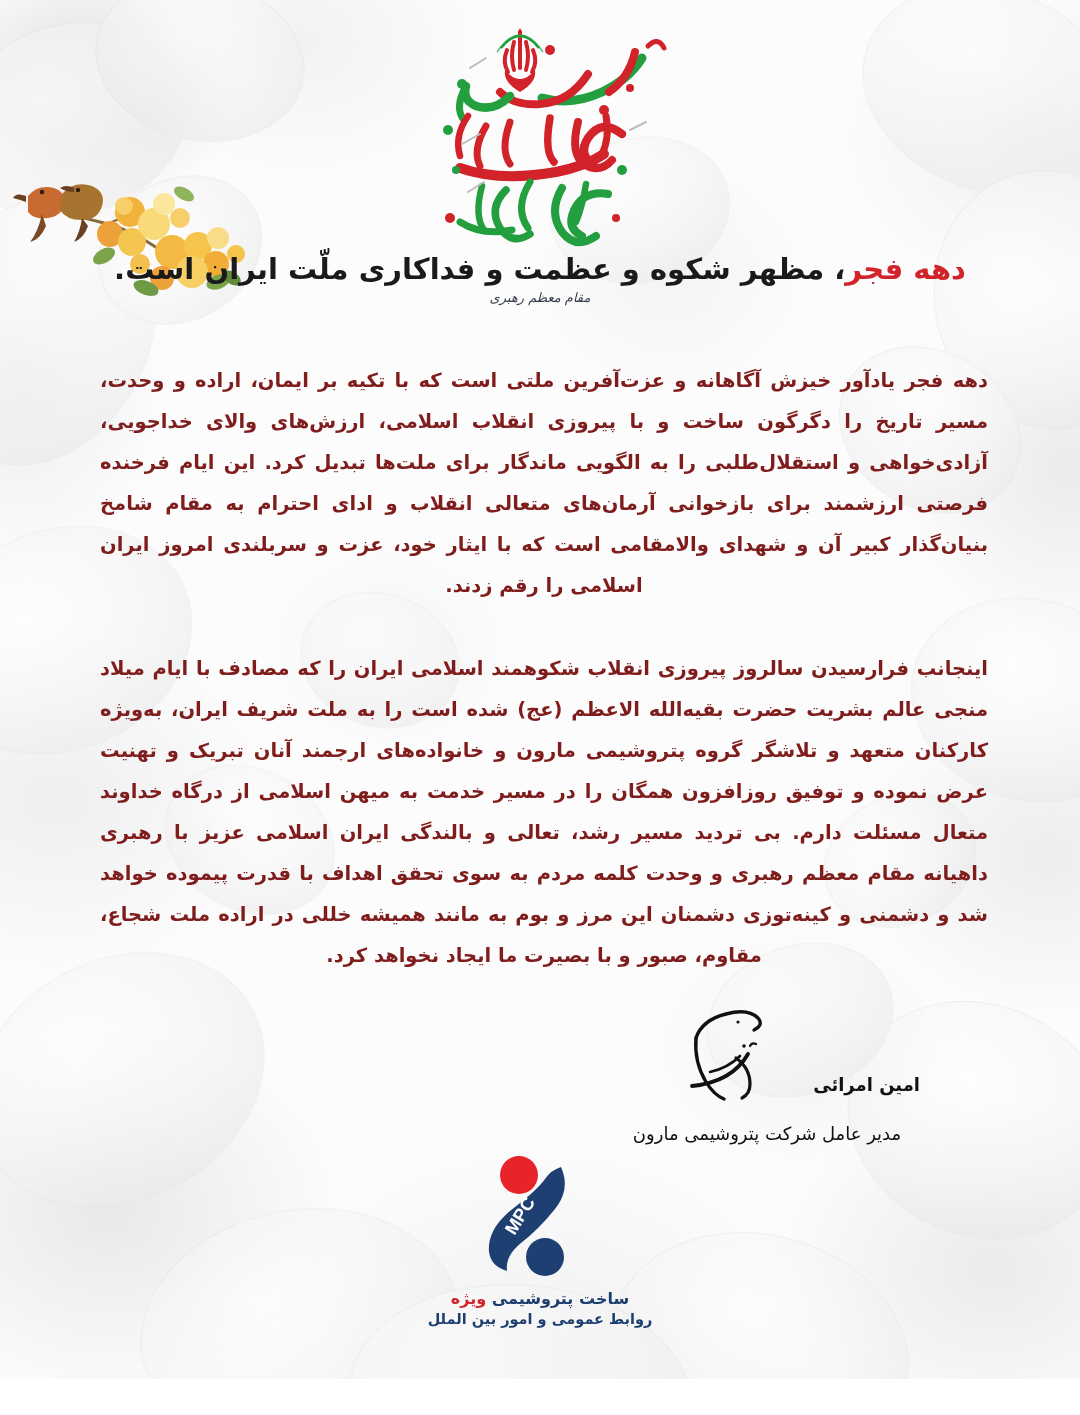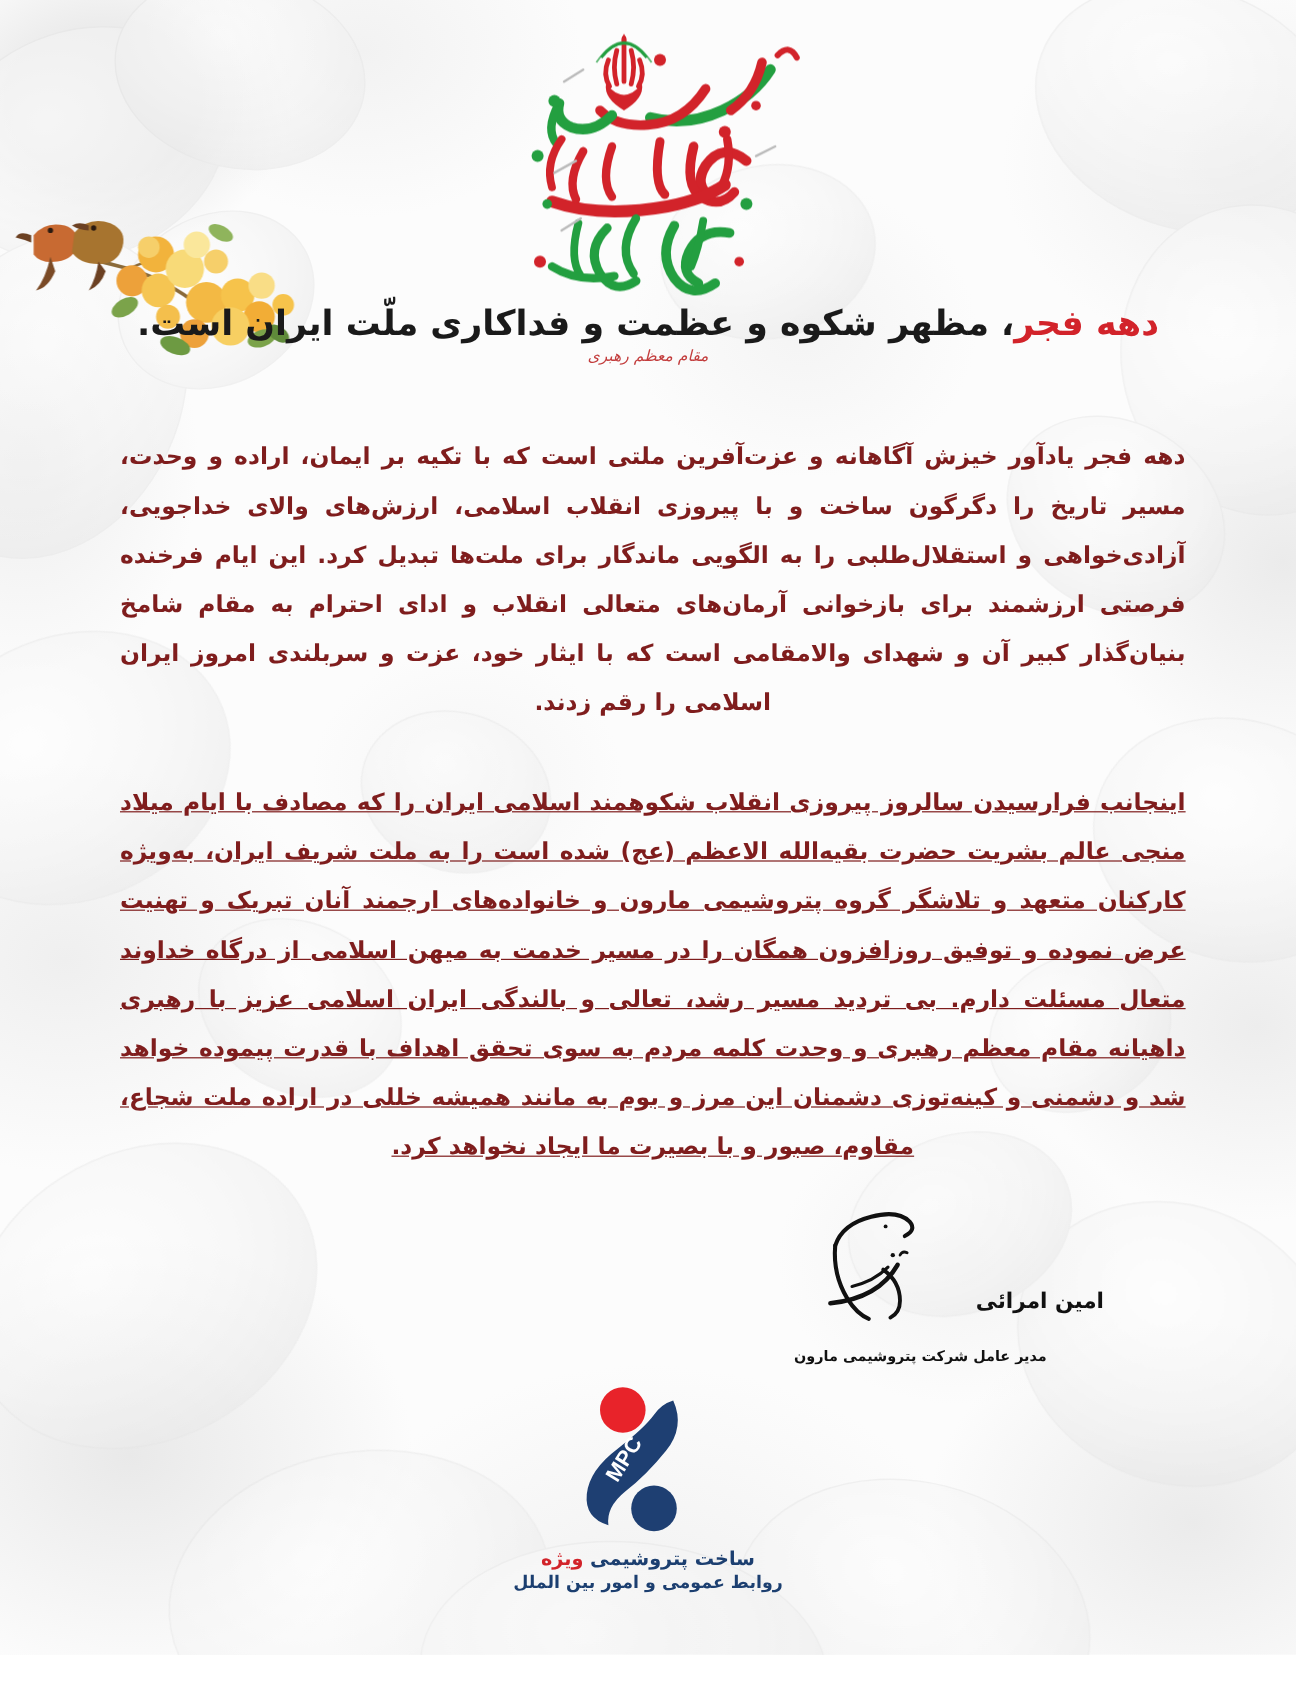--- a/index.html
+++ b/index.html
@@ -81,21 +81,21 @@
     font-weight: 700;
     color: #1a1a1a;
     letter-spacing: -.5px;
     white-space: nowrap;
     direction: rtl;
   }
   .quote-red { color: #d2232a; }
   .quote-attr {
     margin-top: 4px;
     font-size: 13px;
-    color: #b91c1c;
+    color: #0f172a;
     font-style: italic;
     opacity: .85;
   }
 
   
   .body-text {
     position: absolute;
     top: 360px;
     right: 92px;
     width: 888px;
@@ -103,21 +103,21 @@
   }
   .para {
     font-size: 19.5px;
     font-weight: 700;
     line-height: 41px;
     text-align: justify;
     text-align-last: center;
     direction: rtl;
     margin: 0 0 42px 0;
   }
-  .para:last-child { margin-bottom: 0; text-decoration: underline; }
+  .para:last-child { margin-bottom: 0; }
 
   
   .sig-block {
     position: absolute;
     top: 1008px;
     right: 120px;
     width: 360px;
     text-align: center;
     direction: rtl;
   }
@@ -130,22 +130,22 @@
   }
   .sig-name {
     font-size: 18px;
     font-weight: 700;
     color: #111;
     padding-top: 66px;
     padding-right: 40px;
     text-align: right;
   }
   .sig-title {
-    font-size: 12px;
-    font-weight: 700;
+    font-size: 18px;
+    font-weight: 400;
     color: #111;
     margin-top: 28px;
     padding-right: 26px;
   }
 
   
   .footer {
     position: absolute;
     bottom: 52px;
     left: 0;

